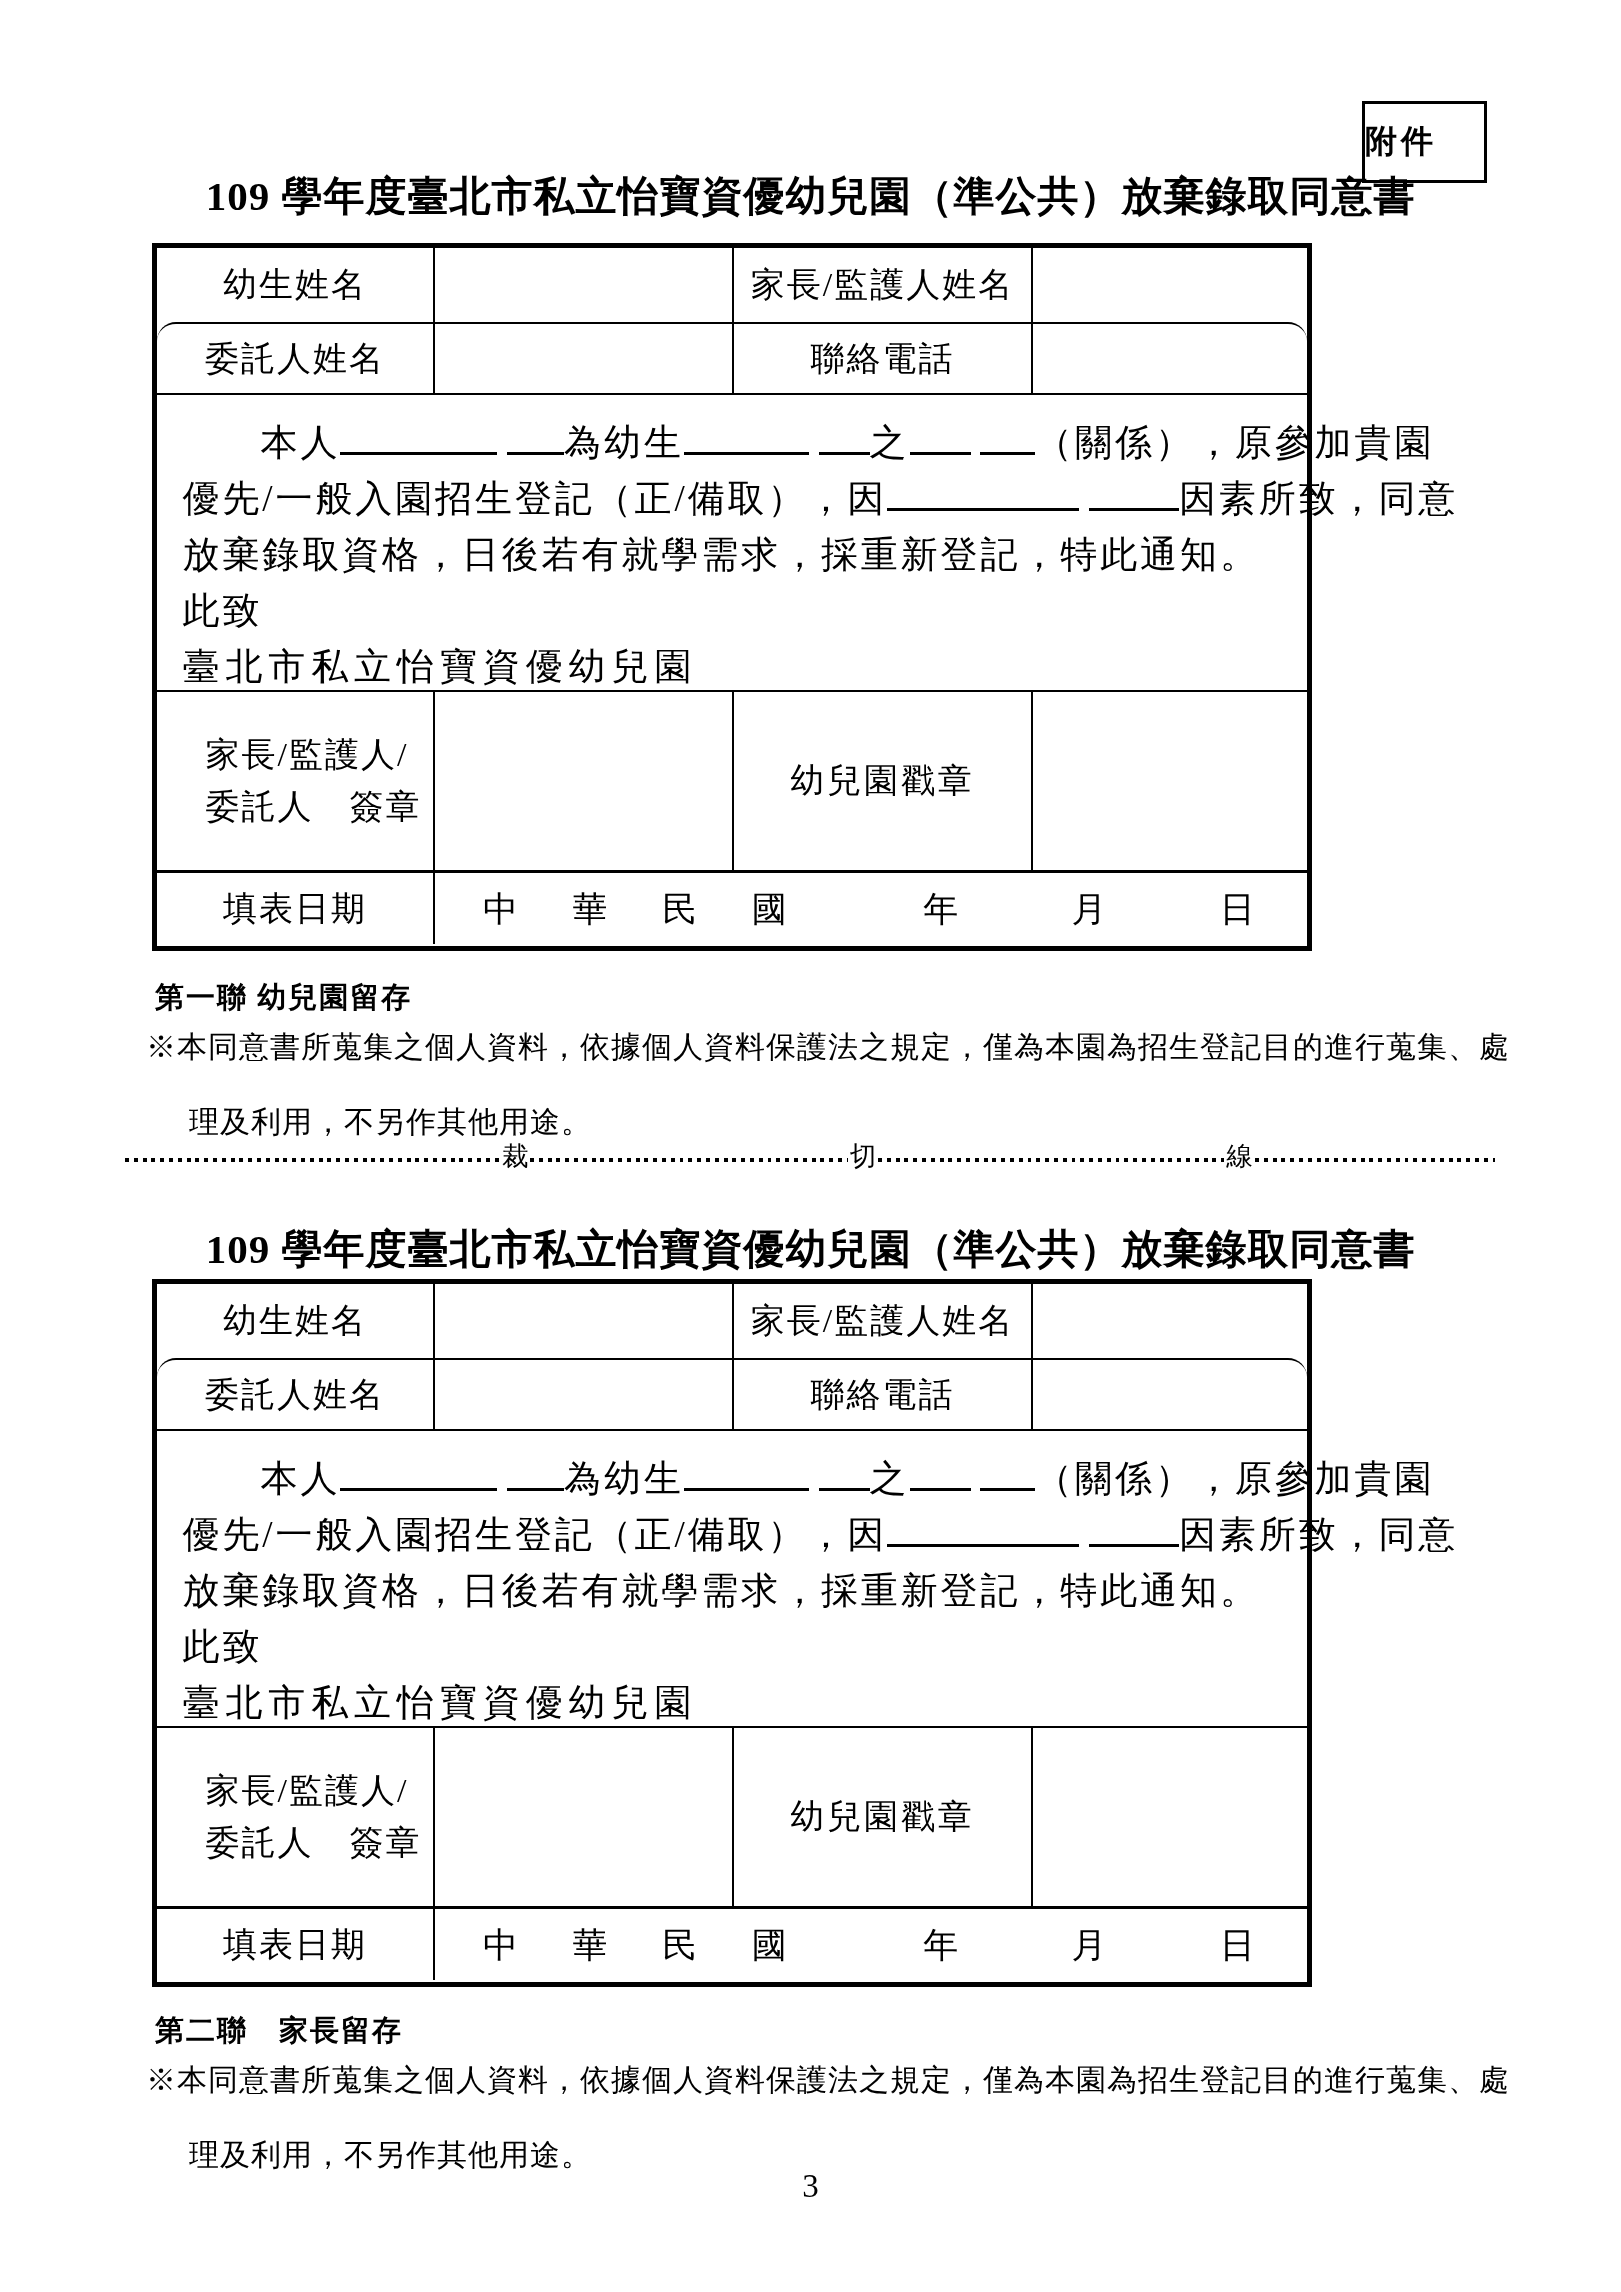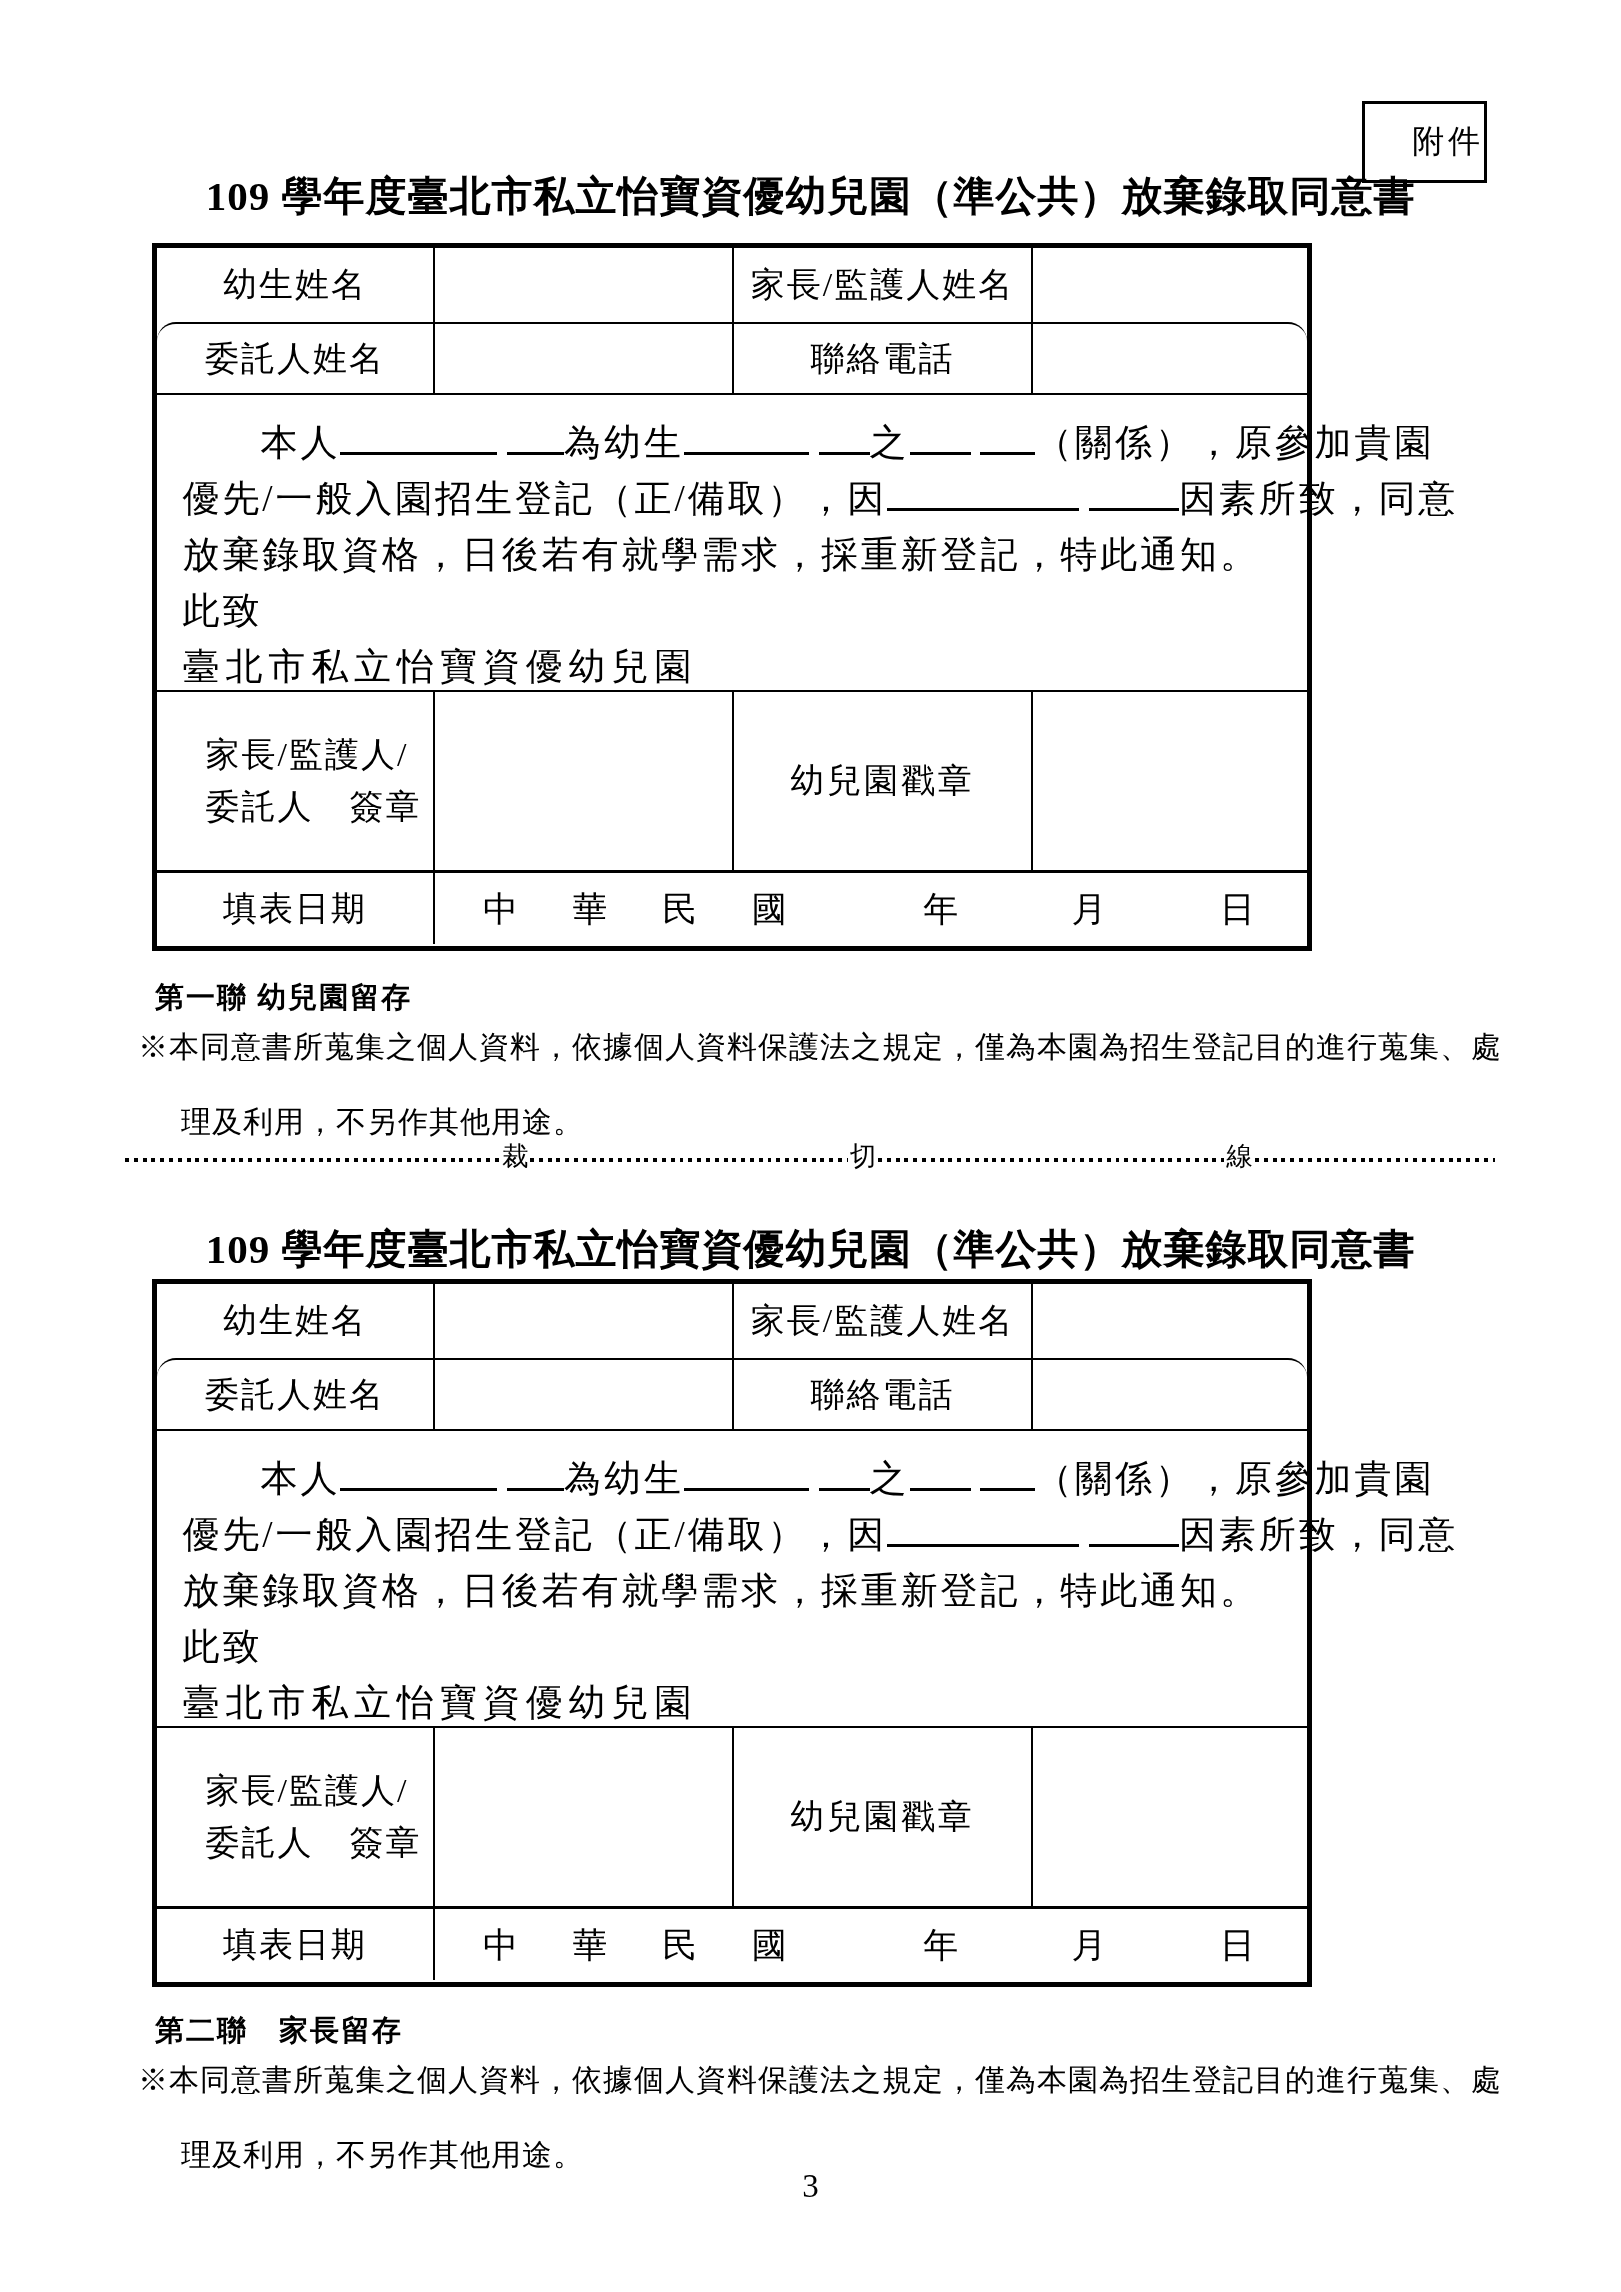--- a/index.html
+++ b/index.html
@@ -7,22 +7,22 @@
   .page{
     position:relative;
     width:1621px;height:2293px;
     background:#fff;color:#000;
     font-family:"Liberation Serif","DejaVu Serif",serif;
     overflow:hidden;
   }
   
   .attachment-box{
     position:absolute;left:1362px;top:101px;width:125px;height:82px;
-    border:3.9px solid #000;display:flex;align-items:center;justify-content:flex-end;
-    font-size:32px;font-weight:400;letter-spacing:3.9px;
+    border:3.9px solid #000;display:flex;align-items:center;justify-content:flex-start;
+    font-size:32px;font-weight:700;letter-spacing:3.9px;
   }
   
   .doc-title{
     position:absolute;left:0;width:1621px;text-align:center;
     font-size:41px;font-weight:bold;letter-spacing:1px;white-space:nowrap;
   }
   .t1{top:169px;} .t2{top:1222px;}
   
   .form-table{
     position:absolute;left:152px;width:1160px;height:708px;
@@ -67,21 +67,21 @@
   .date-part{position:absolute;top:50%;transform:translateY(-50%);font-size:35px;white-space:nowrap;}
   .era{left:5.5%;letter-spacing:9.8px;}
   .yr{left:56%;} .mo{left:73%;} .dy{left:90%;}
   
   .retention{
     position:absolute;left:155px;
     font-size:29px;font-weight:bold;letter-spacing:2px;white-space:nowrap;
   }
   .ret1{top:978px;} .ret2{top:2011px;}
   .privacy-note{
-    position:absolute;left:138px;width:1343px;
+    position:absolute;left:146px;width:1343px;
     font-size:30px;line-height:47px;letter-spacing:1px;
   }
   .pn1{top:1023px;} .pn2{top:2056px;}
   .note-line{white-space:nowrap;}
   .note-line.cont{padding-left:43px;margin-top:28px;}
   
   .cut-line{
     position:absolute;left:125px;top:1135px;width:1370px;height:41px;
     display:flex;align-items:center;
   }

